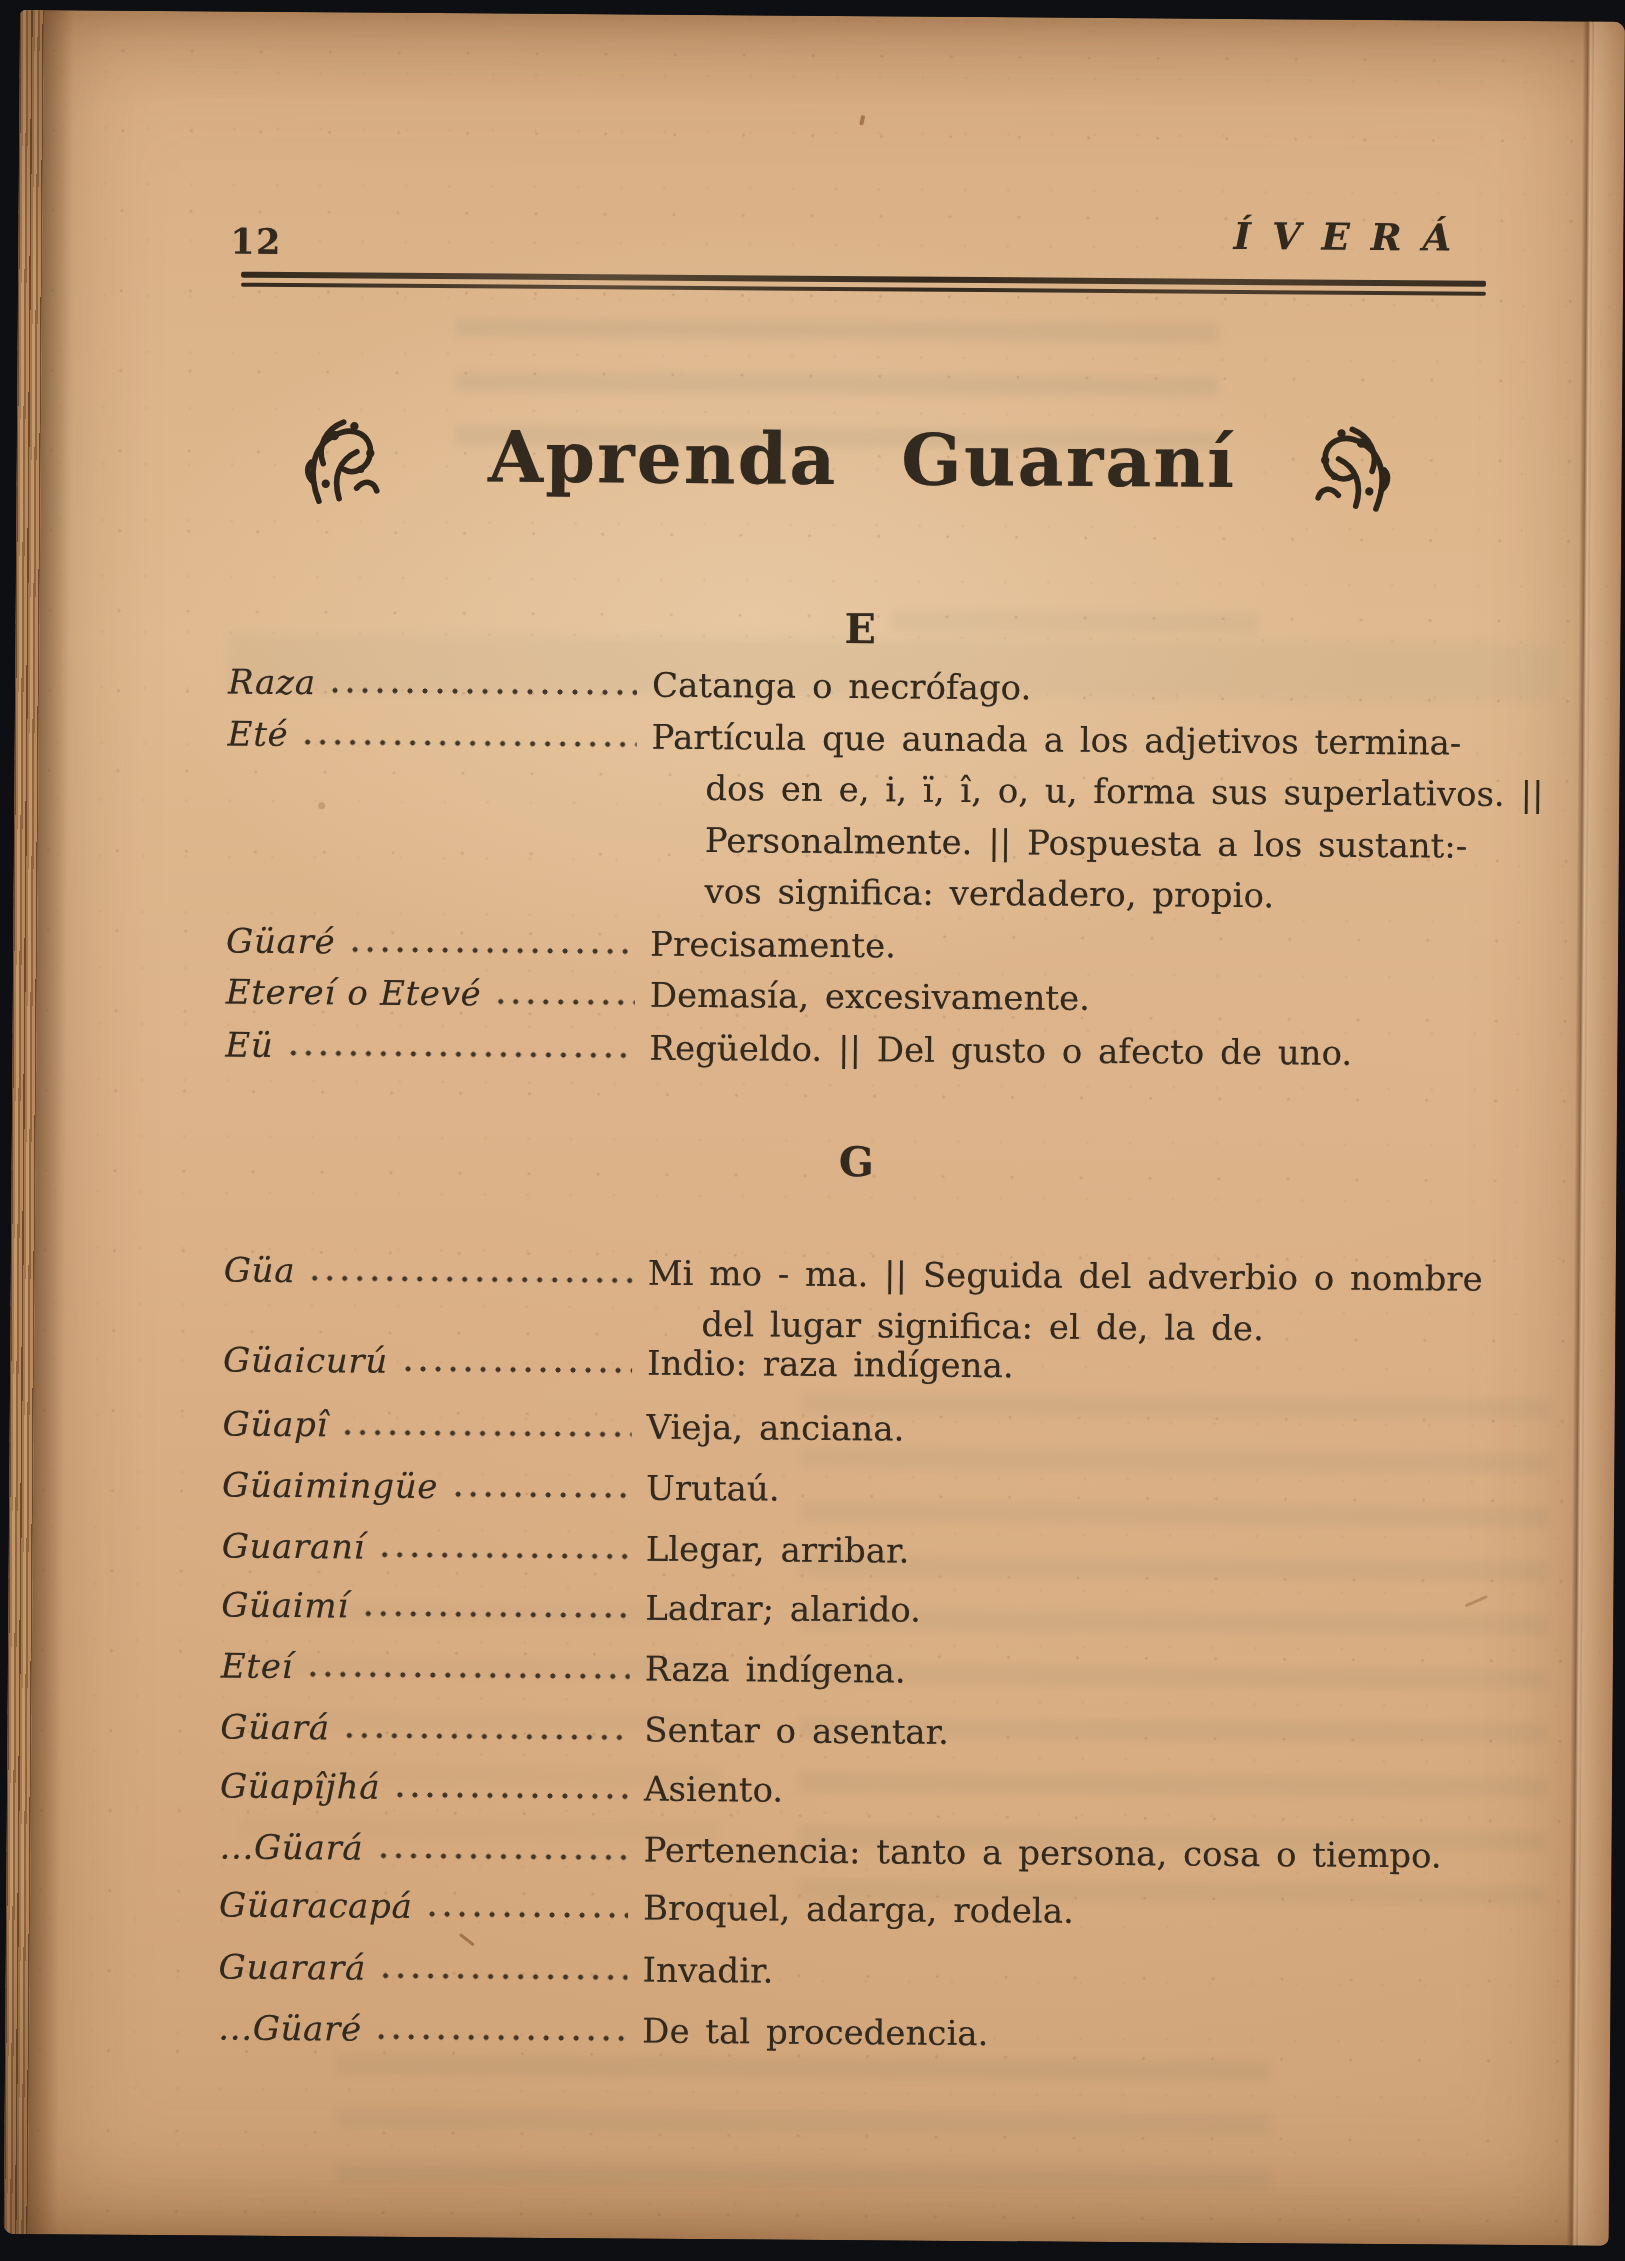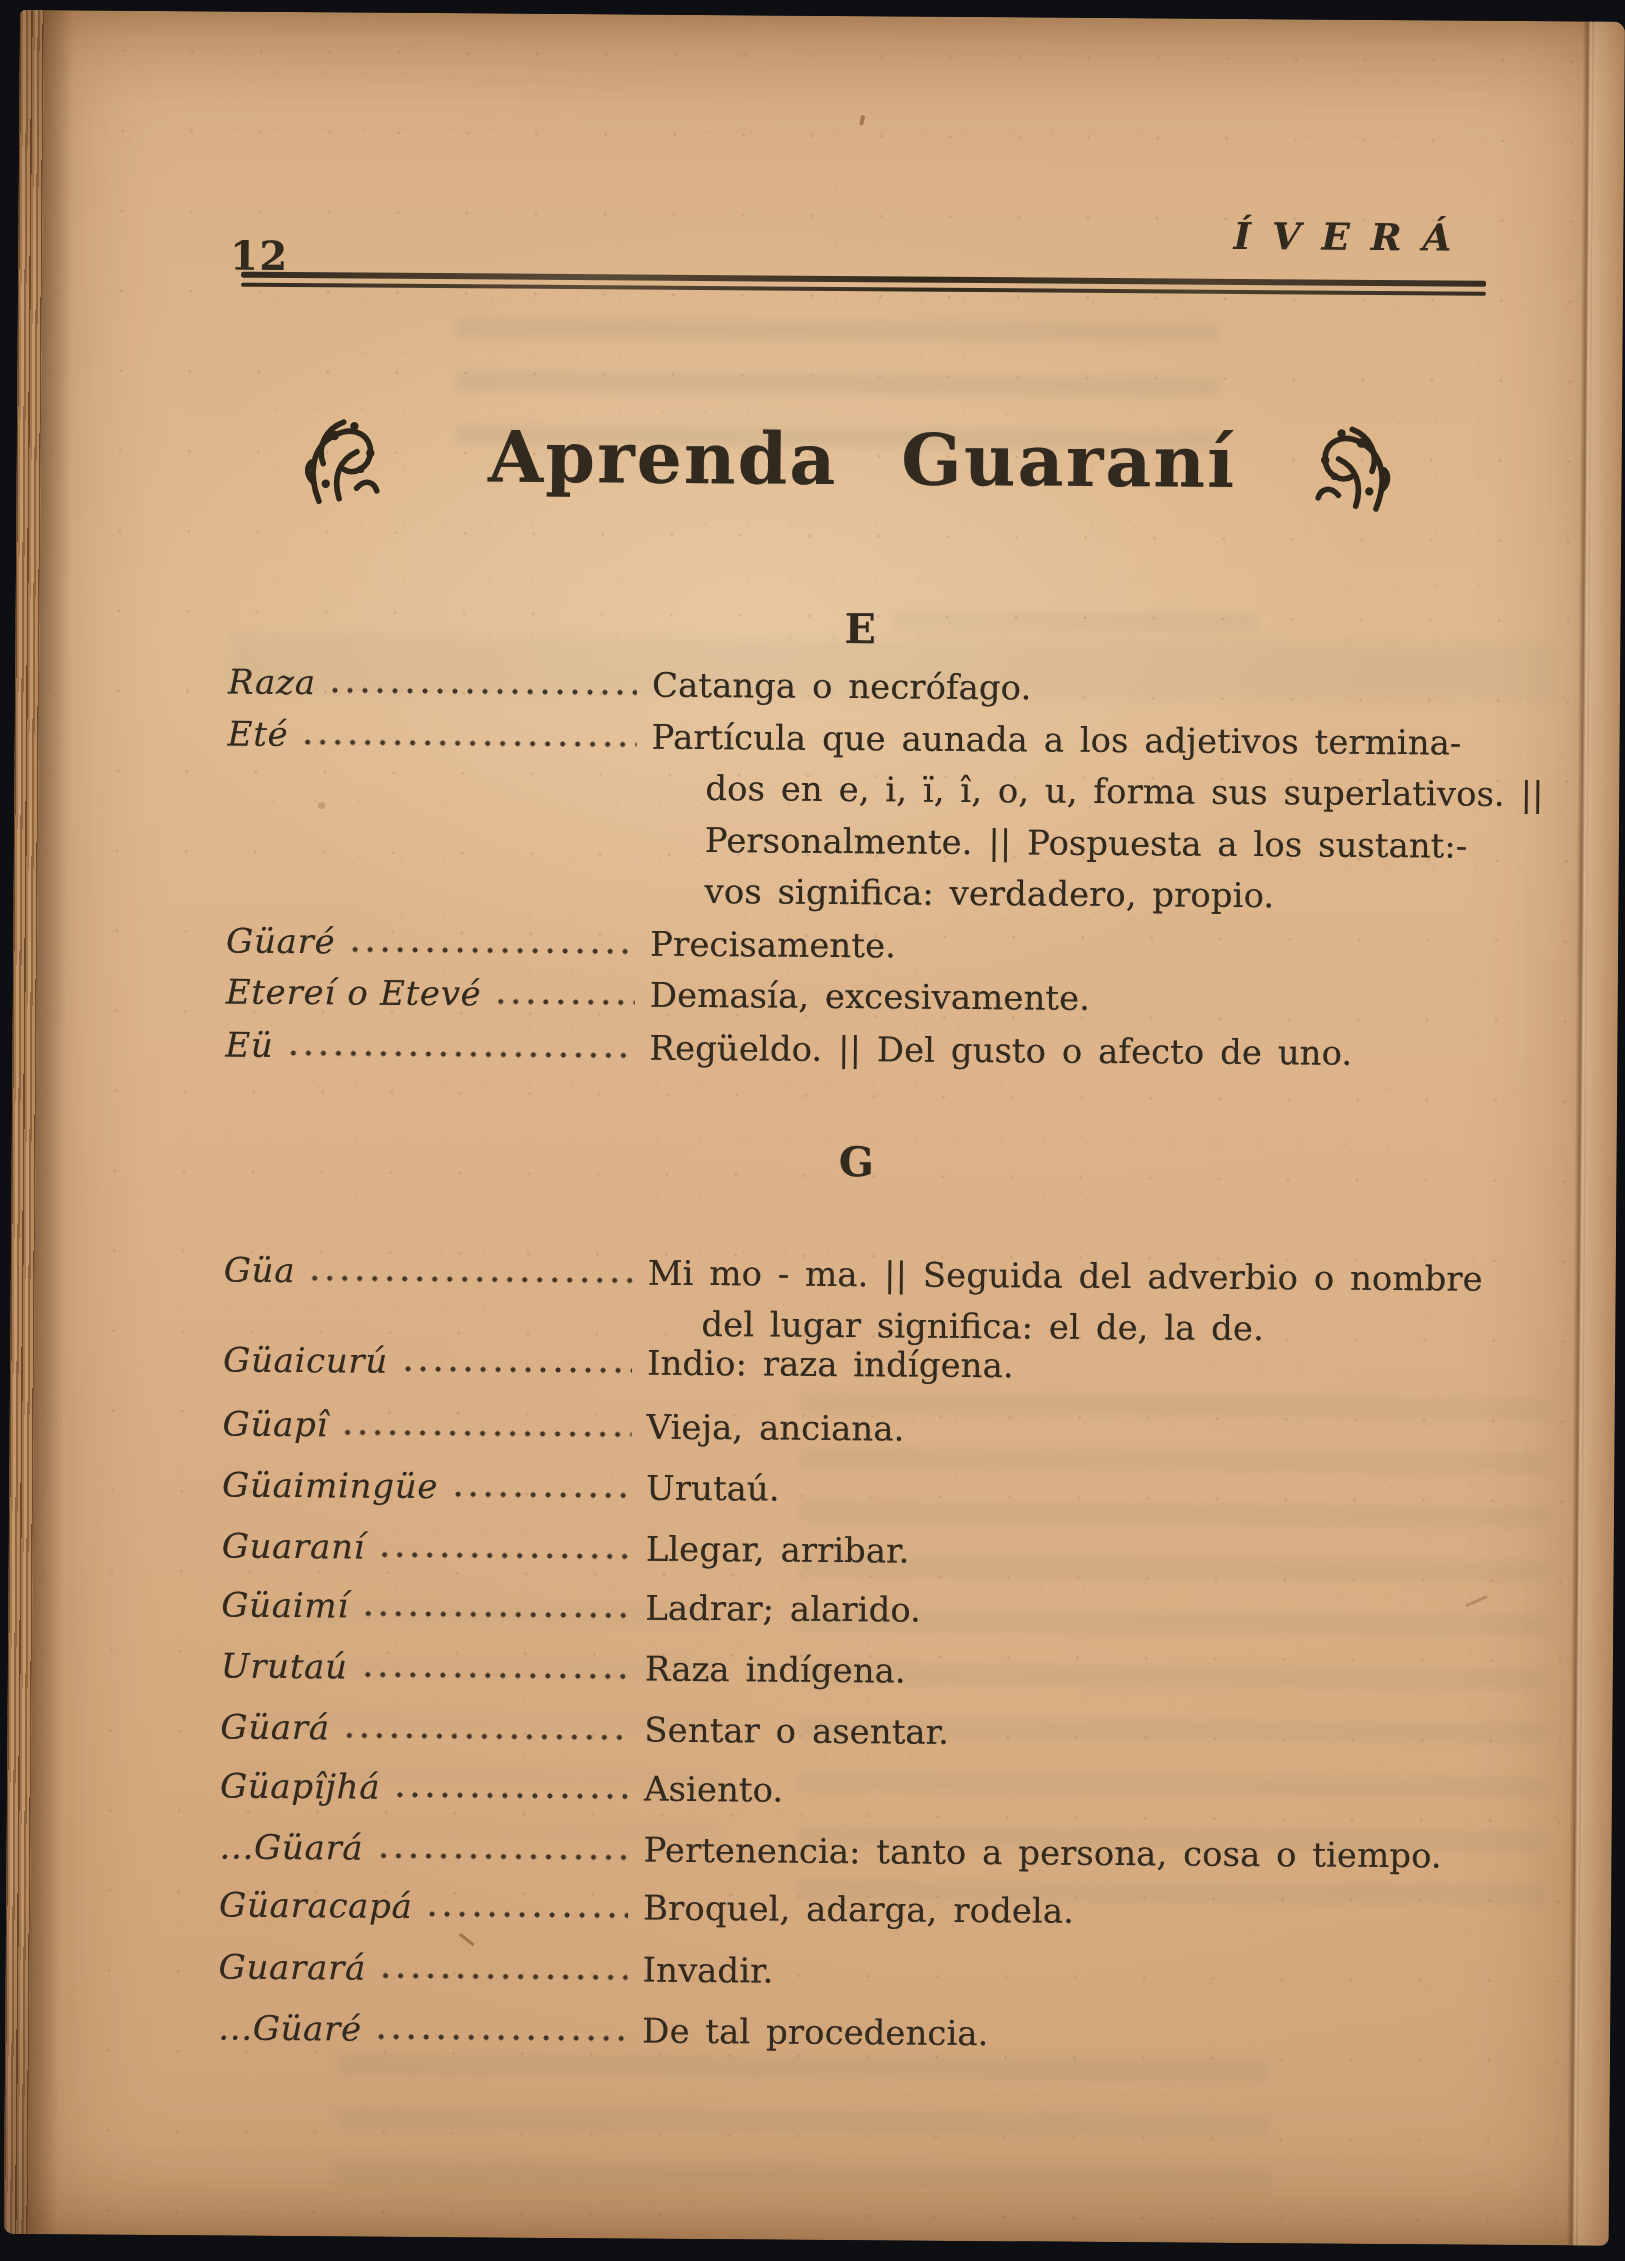--- a/index.html
+++ b/index.html
@@ -57,21 +57,21 @@
   .fleck{position:absolute;background:rgba(122,72,32,.55);border-radius:1.4px;}
   
   .ghost{
     position:absolute;pointer-events:none;
     background:repeating-linear-gradient(to bottom, rgba(98,112,90,.17) 0 20px, rgba(98,112,90,0) 20px 54px);
     filter:blur(4.2px);
   }
   .band{position:absolute;background:rgba(150,150,118,.10);filter:blur(5.7px);}
   
   .ink{color:#332a1f;text-shadow:0 0 0.7px rgba(51,42,31,.45);}
-  .pageno{position:absolute;left:212px;top:220px;font-size:40px;font-weight:bold;letter-spacing:1.4px;}
+  .pageno{position:absolute;left:212px;top:209px;font-size:35px;font-weight:bold;letter-spacing:1.4px;}
   .brand{
     position:absolute;right:151px;top:195px;font-size:37px;font-weight:bold;
     letter-spacing:21px;font-style:italic;
   }
   .rule{position:absolute;left:223px;width:1245px;border-radius:2.1px;
     background:linear-gradient(90deg, rgba(41,33,23,.95), rgba(41,33,23,.72) 28%, rgba(41,33,23,.95) 55%, rgba(41,33,23,.80) 78%, rgba(41,33,23,.92));}
   .rule-a{top:260px;height:5.7px;}
   .rule-b{top:271px;height:4.2px;}
   .title{
     position:absolute;left:223px;top:401px;width:1245px;text-align:center;
@@ -277,21 +277,21 @@
         <span class="term">Güaimí</span>
         <span class="leader"></span>
       </div>
     <div class="defcell">
         <div class="defline">Ladrar; alarido.</div>
       </div>
   </div>
 
   <div class="row ink" style="top:1634px;">
     <div class="termcell">
-        <span class="term">Urutaú</span>
+        <span class="term">Eteí</span>
         <span class="leader"></span>
       </div>
     <div class="defcell">
         <div class="defline">Raza indígena.</div>
       </div>
   </div>
 
   <div class="row ink" style="top:1695px;">
     <div class="termcell">
         <span class="term">Güará</span>

